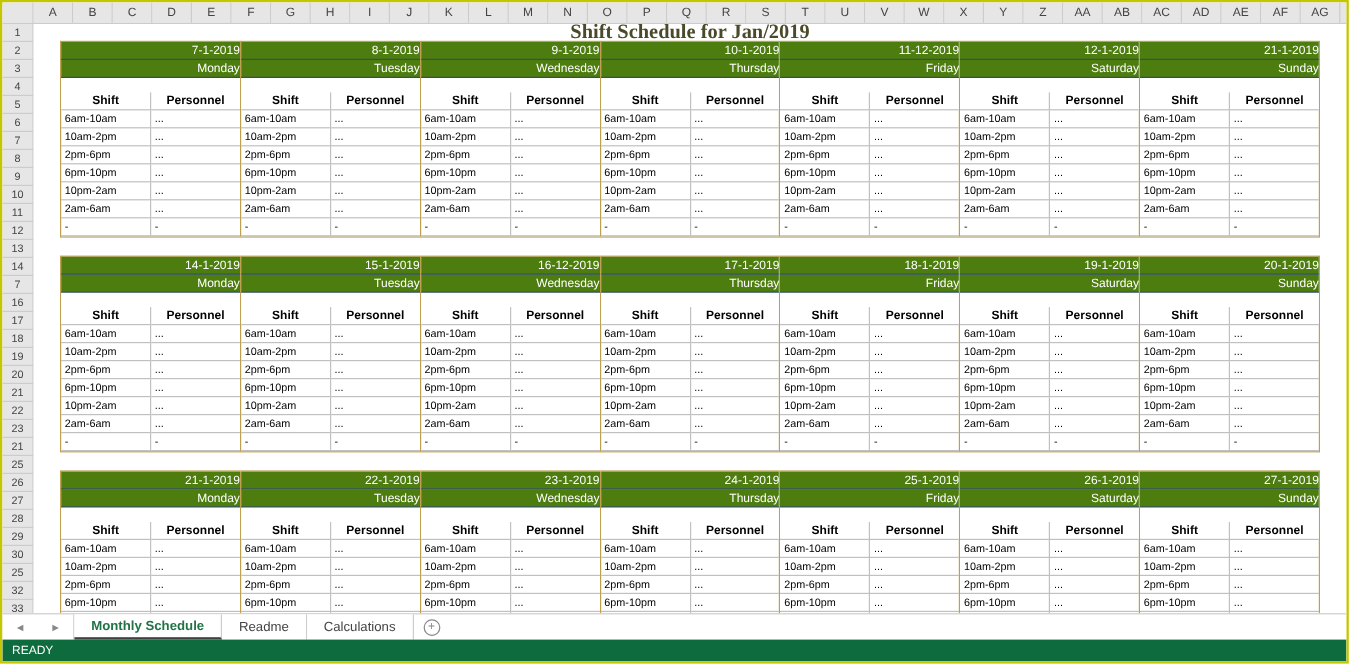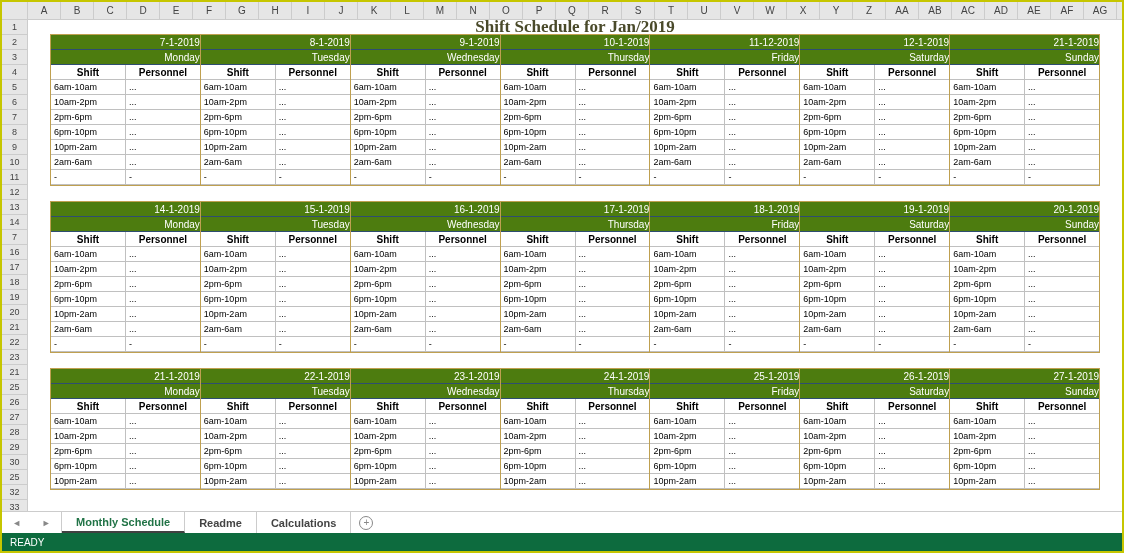--- a/index.html
+++ b/index.html
@@ -90,20 +90,21 @@
 }
 .hdr-cell {
   flex: 1;
   text-align: center;
   font-size: 10px;
   font-weight: bold;
   height: 15px;
   line-height: 15px;
   border-bottom: 1px solid #c0c0c0;
   border-right: 1px solid #c0c0c0;
+  margin-top: 12px;
 }
 .hdr-cell:last-child { border-right: none; }
 .slot-row {
   display: flex;
   height: 15px;
 }
 .slot-cell {
   flex: 1;
   font-size: 9px;
   padding: 0 3px;
@@ -135,21 +136,20 @@
 .tab-nav span { color: #888; font-size: 9px; }
 .tab {
   padding: 0 14px;
   display: flex;
   align-items: center;
   font-size: 11px;
   color: #444;
   background: #fff;
   border-right: 1px solid #ccc;
   cursor: pointer;
-  font-weight: bold;
 }
 .tab.active {
   color: #217346;
   font-weight: bold;
   border-bottom: 2px solid #404040;
 }
 .tab-add {
   width: 30px;
   display: flex;
   align-items: center;
@@ -577,21 +577,21 @@
           <div class="slot-row">
             <div class="slot-cell">2am-6am</div>
             <div class="slot-cell">...</div>
           </div>
           <div class="slot-row">
             <div class="slot-cell">-</div>
             <div class="slot-cell">-</div>
           </div>
         </div>
         <div class="day">
-          <div class="day-date">16-1-2019</div>
+          <div class="day-date">16-12-2019</div>
           <div class="day-name">Wednesday</div>
           <div class="day-hdr-row">
             <div class="hdr-cell">Shift</div>
             <div class="hdr-cell">Personnel</div>
           </div>
           <div class="slot-row">
             <div class="slot-cell">6am-10am</div>
             <div class="slot-cell">...</div>
           </div>
           <div class="slot-row">

